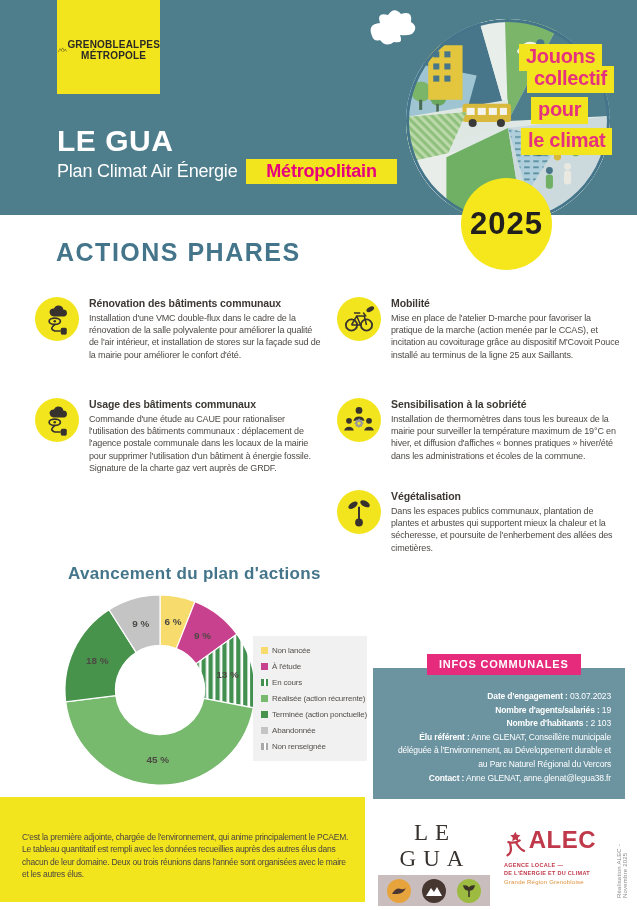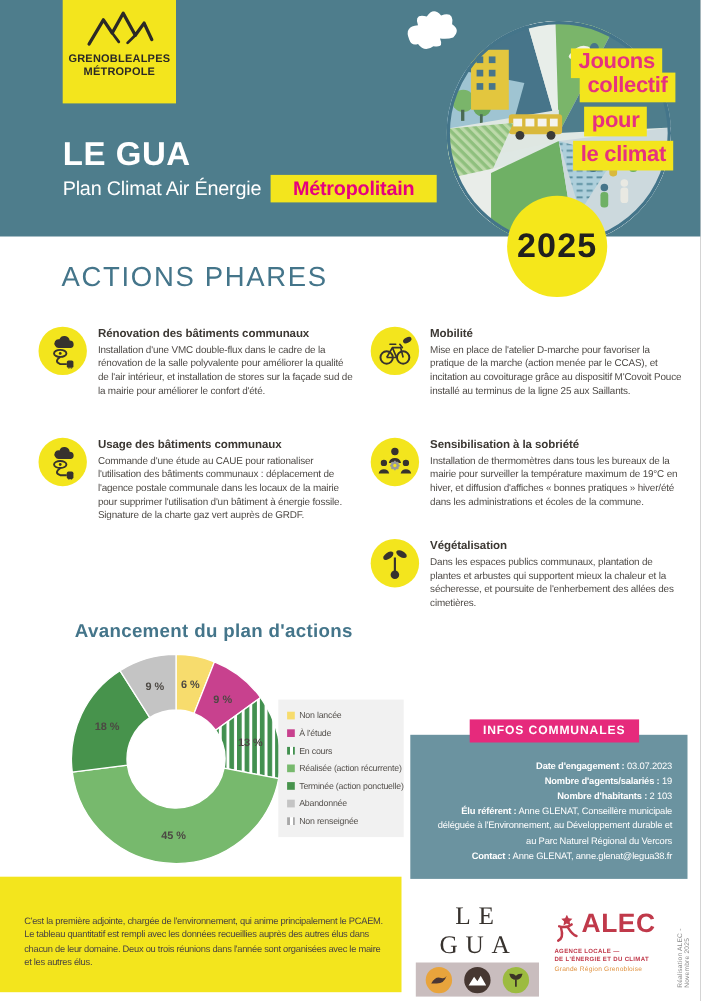--- a/index.html
+++ b/index.html
@@ -2,35 +2,35 @@
 <html lang="fr"><head>
 <meta charset="utf-8">
 <style>
   html,body{margin:0;padding:0;}
   body{font-family:"Liberation Sans",sans-serif;background:#888;}
   #page{position:relative;width:637px;height:910px;background:#fff;overflow:hidden;margin:0 auto;}
 
   
   .header{position:absolute;left:0;top:0;width:637px;height:215px;background:#4e7d8c;}
   .metro-logo{position:absolute;left:57px;top:0;width:103px;height:94px;background:#f3e51d;
-    display:flex;flex-direction:column;align-items:center;justify-content:flex-start;padding-top:6px;box-sizing:border-box;}
+    display:flex;align-items:center;justify-content:flex-start;padding-top:6px;box-sizing:border-box;}
   .metro-logo .wordmark{font-size:10px;font-weight:bold;color:#2b2926;letter-spacing:.2px;line-height:1.15;text-align:center;}
   .metro-logo .wordmark .lt{font-weight:600;}
   .commune-title{position:absolute;left:57px;top:124px;color:#fff;font-size:30px;font-weight:bold;letter-spacing:.5px;}
   .subtitle{position:absolute;left:57px;top:161px;color:#fff;font-size:18px;font-weight:500;letter-spacing:-.2px;white-space:nowrap;}
   .subtitle .chip{background:#f3e51d;color:#e6007e;font-weight:bold;padding:2px 20px 3px;margin-left:4px;}
   .dove{position:absolute;left:366px;top:6px;}
   .globe{position:absolute;left:406px;top:15px;}
   .slogan-chip{position:absolute;background:#f3e51d;color:#e6317f;font-weight:bold;font-size:20px;
     padding:1px 7px 3px;letter-spacing:-.3px;white-space:nowrap;}
   .year-badge{position:absolute;left:461px;top:178px;width:91px;height:92px;border-radius:50%;background:#f5e71b;
     display:flex;align-items:center;justify-content:center;font-size:31px;font-weight:bold;color:#21201e;letter-spacing:1px;}
 
   
-  .actions-heading{position:absolute;left:56px;top:238px;font-size:25px;font-weight:normal;color:#44758a;letter-spacing:1.5px;}
+  .actions-heading{position:absolute;left:56px;top:238px;font-size:25px;font-weight:bold;color:#44758a;letter-spacing:1.5px;}
   .action{position:absolute;width:288px;display:flex;}
   .action-icon{flex:0 0 44px;width:44px;height:44px;border-radius:50%;background:#f3e51d;margin-right:10px;
     display:flex;align-items:center;justify-content:center;}
   .action-title{font-size:10.5px;font-weight:bold;color:#3c3833;letter-spacing:-.1px;margin-bottom:3px;}
   .action-body{font-size:9px;color:#4e4a46;line-height:1.36;letter-spacing:-.15px;white-space:pre-line;width:232px;}
 
   
   .chart-heading{position:absolute;left:68px;top:564px;font-size:17px;font-weight:bold;color:#44758a;letter-spacing:.3px;}
   #donut-svg{position:absolute;left:60px;top:590px;}
   .slice-label{font-size:10px;font-weight:600;fill:#4c4843;text-anchor:middle;font-family:"Liberation Sans",sans-serif;}

